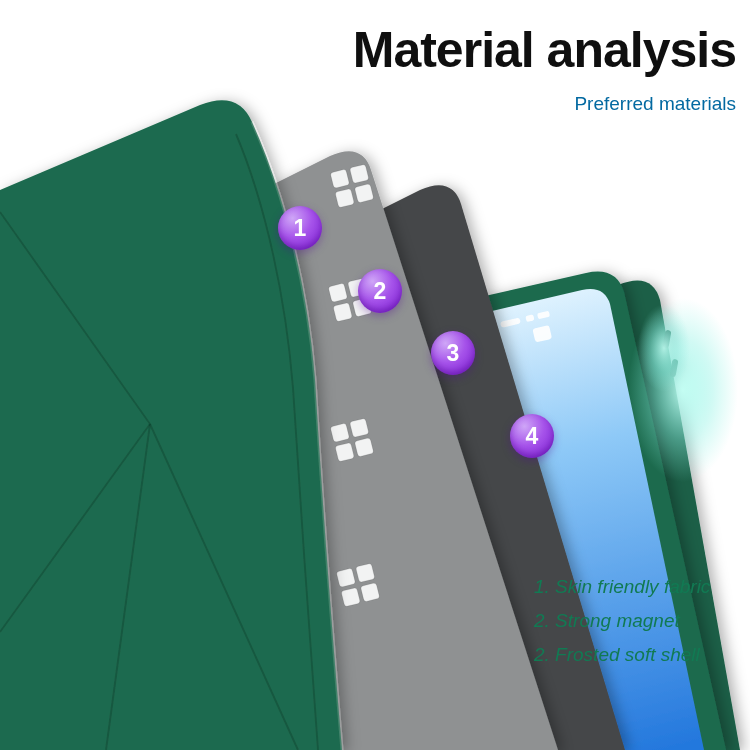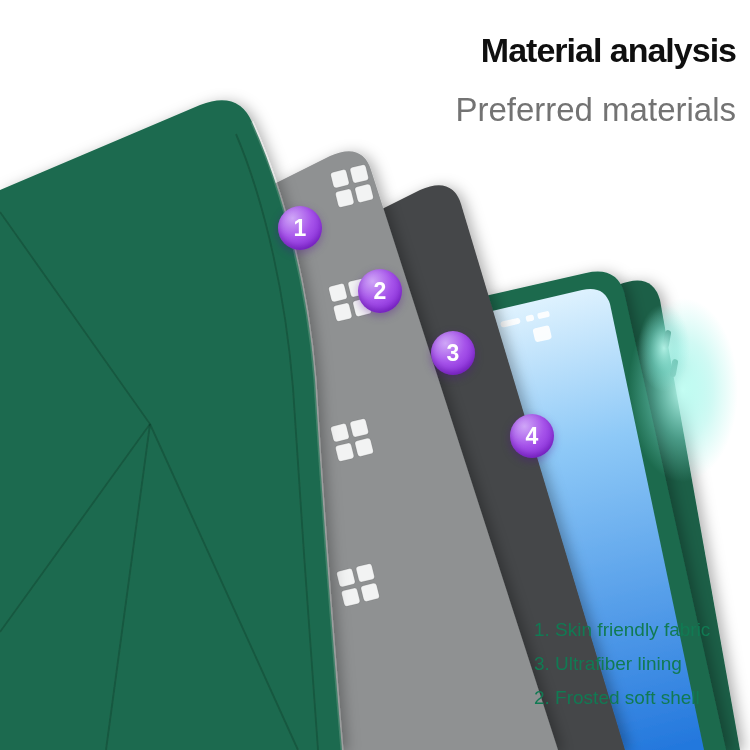--- a/index.html
+++ b/index.html
@@ -1,23 +1,23 @@
 <!DOCTYPE html>
 <html><head>
 <meta charset="utf-8">
 <style>
   html,body{margin:0;padding:0;background:#ffffff;font-family:"Liberation Sans","DejaVu Sans",sans-serif;}
   .stage{position:relative;width:750px;height:750px;background:#ffffff;overflow:hidden;margin:0 auto;}
   .stage svg{position:absolute;left:0;top:0;}
 
   .header{position:absolute;top:20px;right:14px;text-align:right;z-index:5;}
-  .title{margin:0;font-size:34px;line-height:60px;font-weight:700;letter-spacing:-1px;color:#0f0f0f;}
-  .subtitle{margin-top:12px;font-size:33px;line-height:35px;font-weight:500;color:#737373;}
+  .title{margin:0;font-size:50px;line-height:60px;font-weight:700;letter-spacing:-1px;color:#0f0f0f;}
+  .subtitle{margin-top:6px;font-size:19px;line-height:35px;font-weight:500;color:#0369a1;}
 
-  .legend{position:absolute;left:534px;top:613px;z-index:5;}
+  .legend{position:absolute;left:534px;top:570px;z-index:5;font-style:italic;}
   .legend-item{font-size:19px;line-height:34px;font-weight:500;color:#117a53;white-space:nowrap;}
 
   .badge{position:absolute;width:44px;height:44px;border-radius:50%;
     display:flex;align-items:center;justify-content:center;
     color:#ffffff;font-size:23px;font-weight:700;z-index:6;
     background:radial-gradient(circle at 33% 28%, #cfa6f7 0%, #a653ea 45%, #7a1bd1 100%);
     box-shadow:0 3px 8px rgba(80,10,150,0.35), inset 0 -3px 6px rgba(70,0,130,0.40);}
   .badge-1{left:278px;top:206px;}
   .badge-2{left:358px;top:269px;}
   .badge-3{left:431px;top:331px;}
@@ -129,17 +129,17 @@
 
   <div class="header">
     <h1 class="title">Material analysis</h1>
     <div class="subtitle">
       <div>Preferred materials</div>
     </div>
   </div>
 
   <div class="legend">
     <div class="legend-item">1. Skin friendly fabric</div>
-    <div class="legend-item">3. Ultrafiber lining</div>
+    <div class="legend-item">2. Strong magnet</div>
     <div class="legend-item">2. Frosted soft shell</div>
   </div>
 
 </div>
 
 </body></html>

